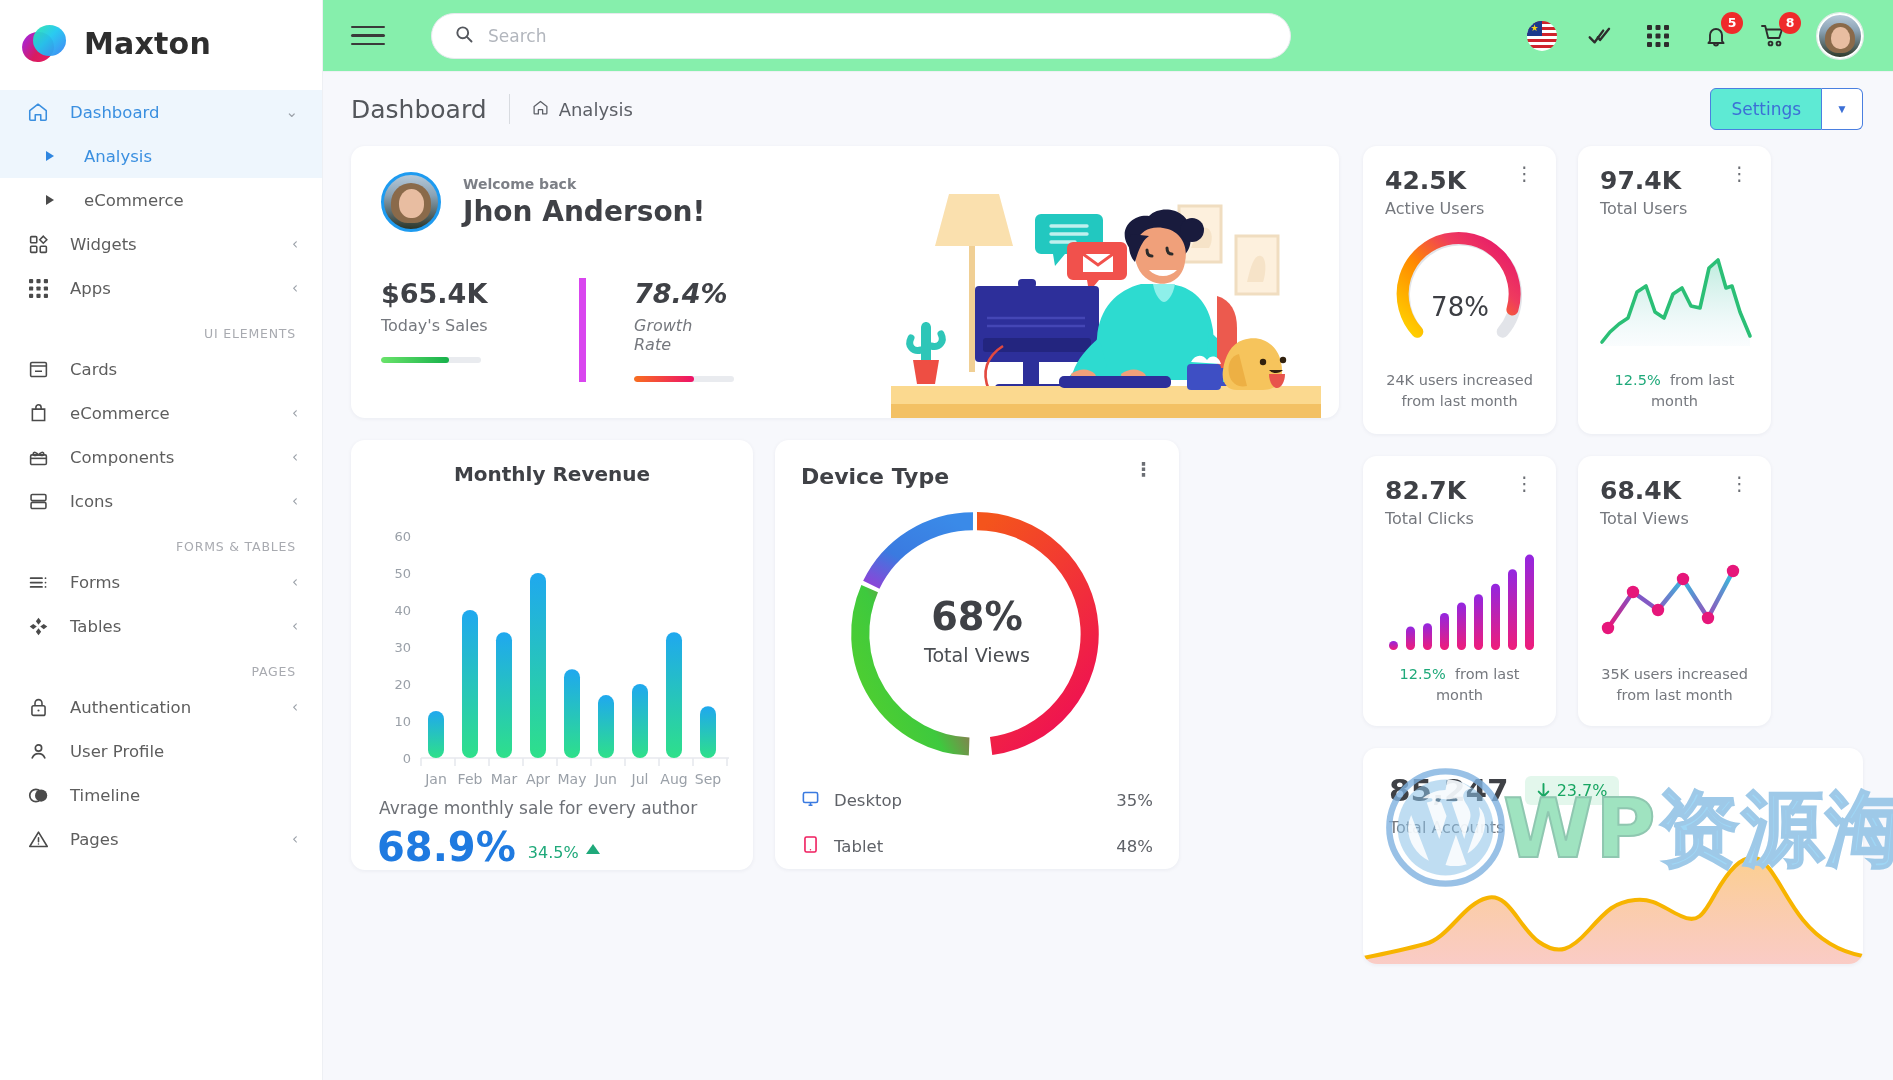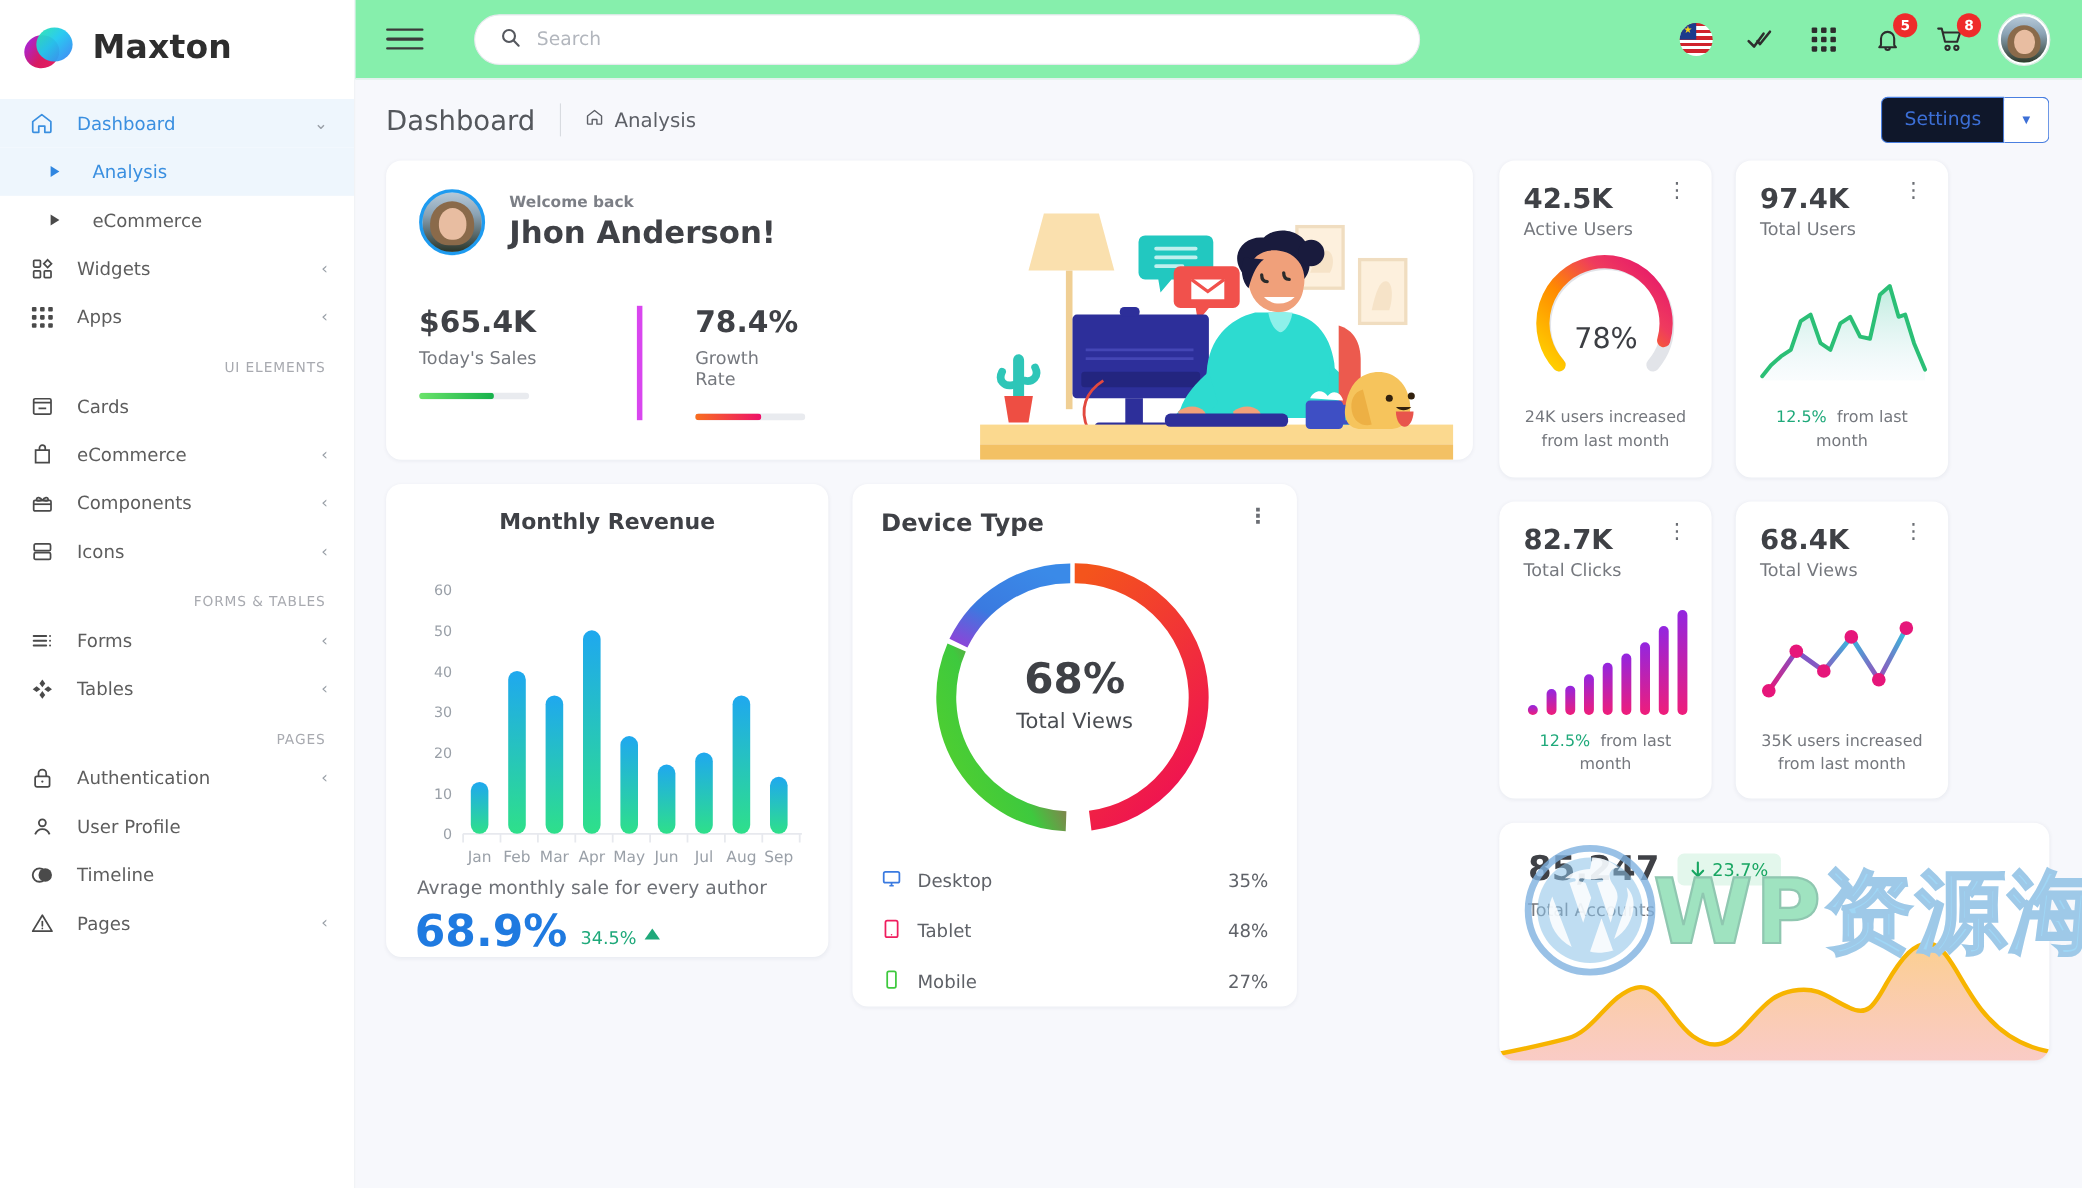--- a/index.html
+++ b/index.html
@@ -91,21 +91,21 @@
   .face .hair { width: 30px; height: 30px; border-radius: 50% 50% 42% 42%; background: #8a6a4a; position: absolute; left: -15px; top: -6px; }
   .face .skin { width: 19px; height: 22px; border-radius: 50% 50% 46% 46%; background: #e8bda1; position: absolute; left: -9.5px; top: -2px; }
 
   
   .page-head { height: 74px; display: flex; align-items: center; padding: 0 30px 0 28px; }
   .bc-title { font-size: 25px; color: #54575c; }
   .bc-div { width: 1px; height: 30px; background: #d8dbe0; margin: 0 22px; }
   .bc-cur { display: flex; align-items: center; gap: 10px; font-size: 18px; color: #5c5f66; }
   .settings-group { margin-left: auto; display: flex; }
   .btn-settings {
-    border: 1px solid #4a7fe0; color: #3c6fd6; background: #0f172a; font-size: 17px;
+    border: 1px solid #4a7fe0; color: #3c6fd6; background: #5eead4; font-size: 17px;
     padding: 10px 20px; border-radius: 6px 0 0 6px; cursor: pointer; font-family: inherit;
   }
   .btn-caret {
     border: 1px solid #4a7fe0; border-left: none; background: #fff; color: #3c6fd6;
     padding: 10px 14px; border-radius: 0 6px 6px 0; cursor: pointer; font-size: 12px;
   }
 
   
   .content { padding: 0 30px 0 28px; display: flex; gap: 24px; }
   .col-left { flex: 1 1 auto; min-width: 0; }
@@ -120,21 +120,21 @@
   .avatar-big {
     width: 60px; height: 60px; border-radius: 50%; border: 3px solid #1e9bf0; overflow: hidden;
     background: linear-gradient(#b6c9d9 0%,#8aa2b4 38%,#2b3528 100%); position: relative; flex: 0 0 60px;
   }
   .avatar-big .face .hair { width: 40px; height: 40px; left: -20px; top: -10px; }
   .avatar-big .face .skin { width: 25px; height: 29px; left: -12.5px; top: -4px; }
   .wb-sm { font-size: 14px; color: #7c7f86; font-weight: bold; }
   .wb-lg { font-size: 28px; font-weight: bold; color: #3f4146; margin-top: 3px; }
   .stats { display: flex; margin-top: 46px; }
   .stat { width: 150px; }
-  .stat + .stat { margin-left: 48px; padding-left: 48px; border-left: 5px solid #d946ef; }
+  .stat + .stat { margin-left: 48px; padding-left: 48px; border-left: 7px solid #d946ef; font-style: italic; }
   .stat-val { font-size: 27px; font-weight: bold; color: #3f4146; }
   .stat-lbl { font-size: 16px; color: #75787e; margin-top: 7px; }
   .bar-track { width: 100px; height: 6px; border-radius: 4px; background: #e9ebef; margin-top: 22px; overflow: hidden; }
   .bar-fill { height: 100%; border-radius: 4px; }
   .bar-green { width: 68%; background: linear-gradient(90deg,#6ae36a,#16b14b); }
   .bar-pink { width: 60%; background: linear-gradient(90deg,#f86e1f,#ee1169); }
   .welcome-art { position: absolute; right: 18px; bottom: 0; width: 430px; height: 240px; }
 
   
   .mini { padding: 22px 22px 18px; display: flex; flex-direction: column; }
@@ -686,29 +686,20 @@
               </div>
               <div class="legend-row">
                 <span>
                   <svg width="19" height="19" viewBox="0 0 24 24" fill="none" stroke="#ef1d5e" stroke-width="2">
                     <rect x="5" y="2.5" width="14" height="19" rx="2"></rect>
                       <circle cx="12" cy="18.6" r=".9" fill="#ef1d5e" stroke="none"></circle>
                   </svg>
                 </span>
                 <span>Tablet</span>
                 <span class="legend-val">48%</span>
-              </div>
-              <div class="legend-row">
-                <span>
-                  <svg width="19" height="19" viewBox="0 0 24 24" fill="none" stroke="#3ec93e" stroke-width="2">
-                    <rect x="7" y="2.5" width="10" height="19" rx="2"></rect>
-                  </svg>
-                </span>
-                <span>Mobile</span>
-                <span class="legend-val">27%</span>
               </div>
             </div>
           </section>
         </div>
       </div>
 
       <div class="col-right">
 
         <div class="row2">
 

